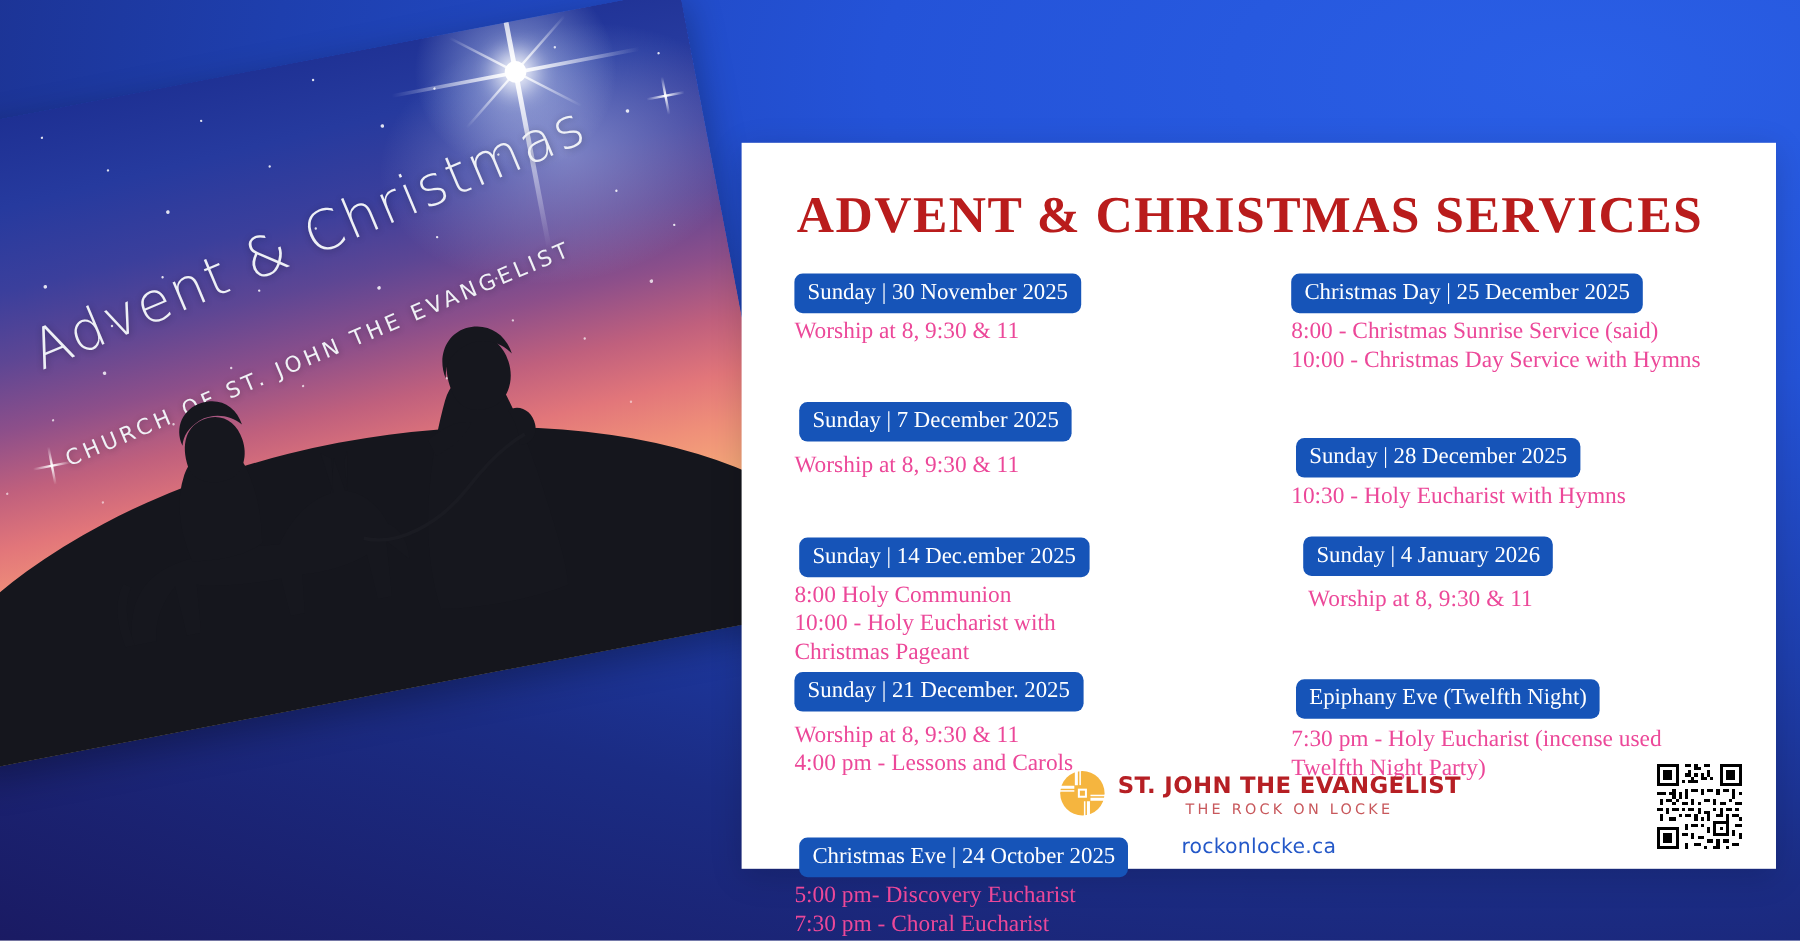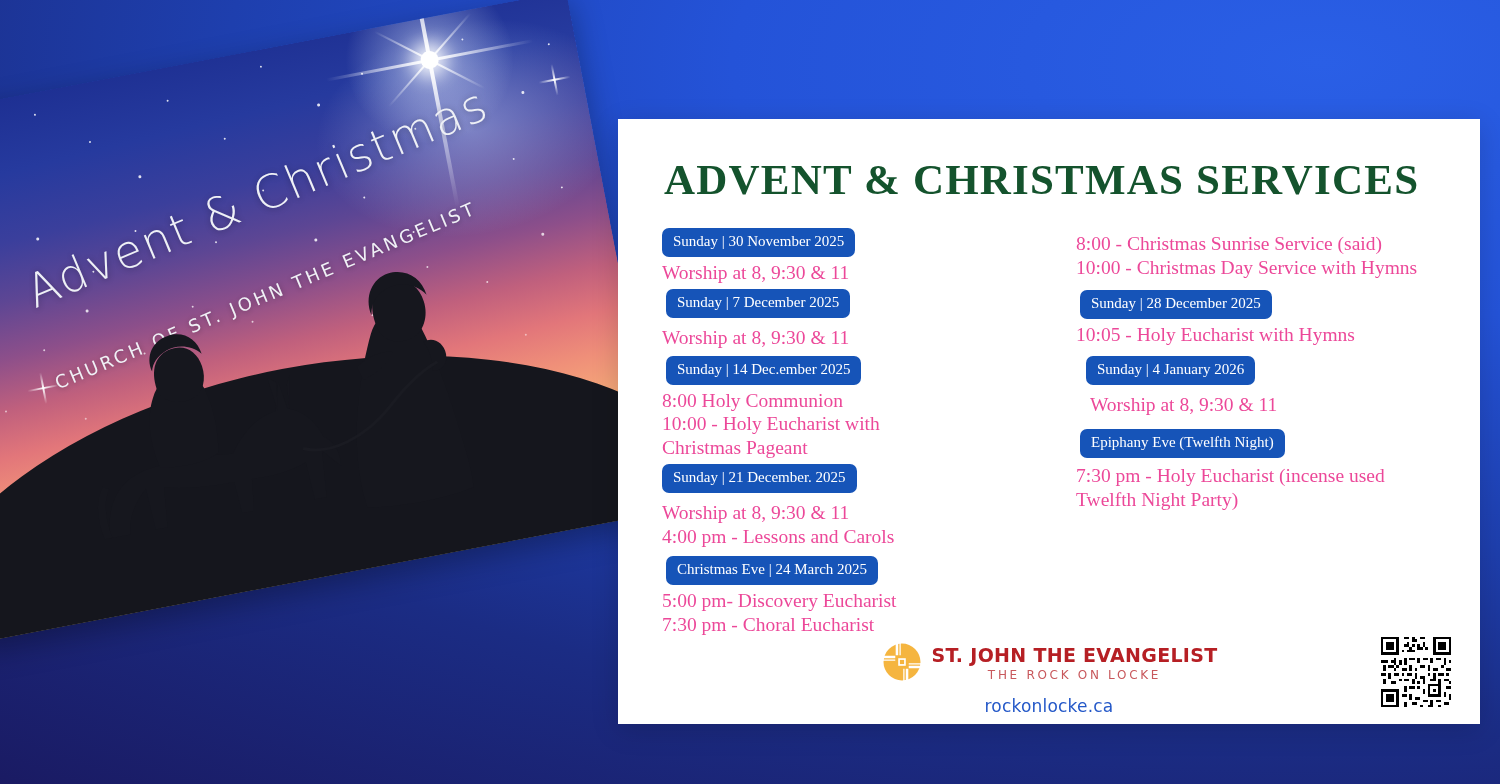--- a/index.html
+++ b/index.html
@@ -139,21 +139,21 @@
   
   #info-panel {
     position: absolute;
     left: 618px; top: 119px;
     width: 862px; height: 605px;
     background: #ffffff;
     box-shadow: 0 6px 26px rgba(0,0,0,.16);
   }
 
   #panel-title {
-    color: #14532d;
+    color: #b91c1c;
     font-family: "Liberation Serif", serif;
     font-size: 43px;
     letter-spacing: 1.2px;
     margin: 36px 0 12px 46px;
     white-space: nowrap;
   }
 
   #columns {
     display: flex;
     gap: 44px;
@@ -161,36 +161,36 @@
     width: 786px;
   }
   .col { width: 370px; }
 
   .svc { margin-bottom: 4px; }
   .svc-badge {
     display: inline-block;
     background: #1654b8;
     color: #ffffff;
     font-family: "Liberation Serif", serif;
-    font-size: 15px;
+    font-size: 19px;
     line-height: 1;
     padding: 6px 11px 8px 11px;
     border-radius: 7px;
     white-space: nowrap;
   }
   .svc-lines {
     font-family: "Liberation Serif", serif;
     font-size: 19.5px;
     color: #ec4899;
     line-height: 1.22;
     padding: 4px 0 0 4px;
   }
   .svc-lines div { white-space: nowrap; }
   .ind-1 { margin-left: 4px; }
-  .ind-2 { margin-left: 8px; }
+  .ind-2 { margin-left: 8px; margin-top: 42px; }
   .ind-3 { margin-left: 14px; }
 
   
   #footer-brand {
     position: absolute;
     left: 0; right: 0;
     bottom: 8px;
     display: flex;
     flex-direction: column;
     align-items: center;
@@ -405,46 +405,47 @@
 
         <div class="svc">
           <span class="svc-badge ind-1">Sunday | 21 December. 2025</span>
           <div class="svc-lines" style="padding-top:8px">
             <div>Worship at 8, 9:30 &amp; 11</div>
             <div>4:00 pm - Lessons and Carols</div>
           </div>
         </div>
 
         <div class="svc" style="margin-top:8px">
-          <span class="svc-badge ind-2">Christmas Eve | 24 March 2025</span>
+          <span class="svc-badge ind-2">Christmas Eve | 24 October 2025</span>
           <div class="svc-lines">
             <div>5:00 pm- Discovery Eucharist</div>
             <div>7:30 pm - Choral Eucharist</div>
           </div>
         </div>
 
       </div>
 
       <div class="col">
 
         <div class="svc">
+          <span class="svc-badge ind-1">Christmas Day | 25 December 2025</span>
           <div class="svc-lines">
             <div>8:00 - Christmas Sunrise Service (said)</div>
             <div>10:00 - Christmas Day Service with Hymns</div>
           </div>
         </div>
 
         <div class="svc" style="margin-top:10px">
           <span class="svc-badge ind-2">Sunday | 28 December 2025</span>
           <div class="svc-lines">
-            <div>10:05 - Holy Eucharist with Hymns</div>
-          </div>
-        </div>
-
-        <div class="svc" style="margin-top:10px">
+            <div>10:30 - Holy Eucharist with Hymns</div>
+          </div>
+        </div>
+
+        <div class="svc" style="margin-top:22px">
           <span class="svc-badge ind-3">Sunday | 4 January 2026</span>
           <div class="svc-lines ind-3" style="padding-top:8px">
             <div>Worship at 8, 9:30 &amp; 11</div>
           </div>
         </div>
 
         <div class="svc" style="margin-top:12px">
           <span class="svc-badge ind-2">Epiphany Eve (Twelfth Night)</span>
           <div class="svc-lines" style="padding-top:6px">
             <div>7:30 pm - Holy Eucharist (incense used</div>

